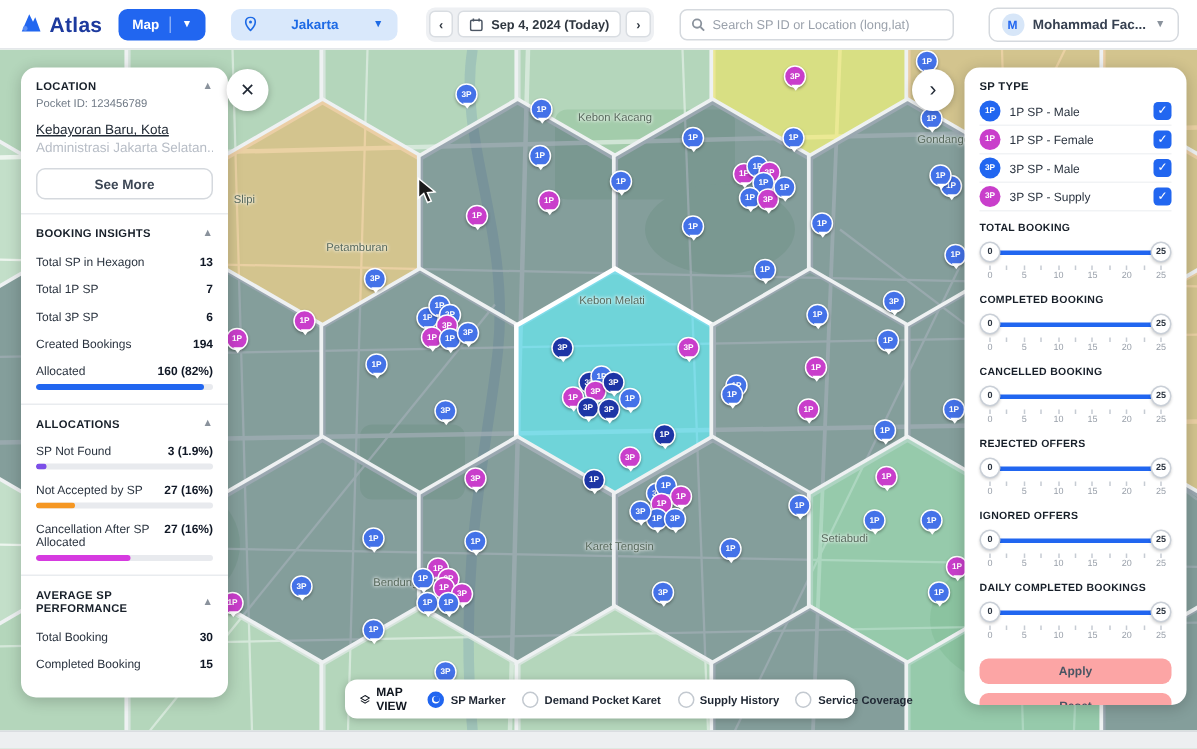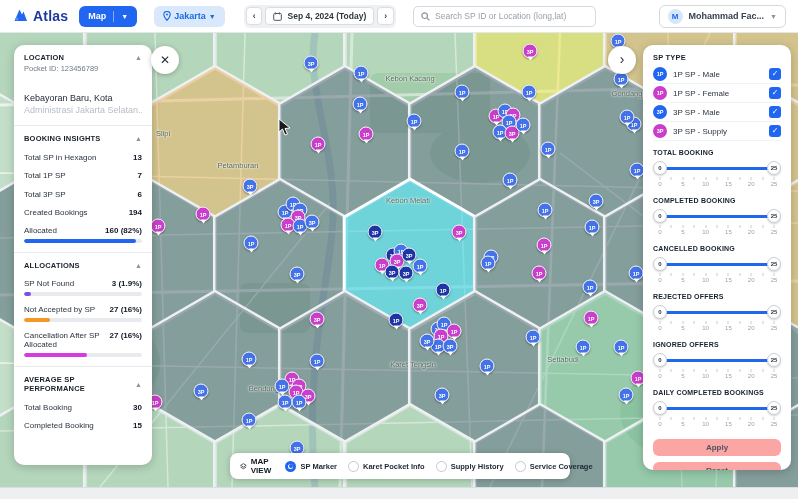--- a/index.html
+++ b/index.html
@@ -10,21 +10,21 @@
   .header { position: absolute; top: 0; left: 0; width: 798px; height: 33px; background: #fff;
             border-bottom: 1px solid #e4e7ea; display: flex; align-items: center; padding: 0 12px;
             gap: 9px; z-index: 40; }
   .brand { display: flex; align-items: flex-start; gap: 5px; margin-right: 2px; }
   .brand-name { font-size: 14px; font-weight: bold; color: #1d3a9e; letter-spacing: .2px; }
   .btn-map { background: #2166f0; color: #fff; font-size: 9px; font-weight: bold; border: none;
              border-radius: 6px; height: 21px; padding: 0 9px; display: flex; align-items: center;
              gap: 7px; cursor: pointer; }
   .btn-map .sep { width: 1px; height: 11px; background: rgba(255,255,255,.45); }
   .chip { background: #d9e8fb; color: #1d6ae5; font-weight: bold; font-size: 9px; height: 21px;
-          border: none; border-radius: 6px; padding: 0 9px; display: flex; align-items: center; gap: 3px; }
+          border: none; border-radius: 6px; padding: 0 9px; display: flex; align-items: center; gap: 23px; }
   .chev { font-size: 7px; line-height: 1; }
   .date-group { display: flex; align-items: center; background: #eef0f3; border-radius: 6px;
                 padding: 2px; gap: 3px; height: 23px; margin-left: 10px; }
   .date-seg { background: #fff; border: 1px solid #d9dde2; border-radius: 4px; height: 18px;
               display: flex; align-items: center; padding: 0 7px; font-size: 8.5px; color: #2f3740;
               gap: 5px; font-weight: 600; }
   .search-box { width: 183px; height: 21px; border: 1px solid #d5d9de; border-radius: 5px;
                 display: flex; align-items: center; padding: 0 7px; gap: 5px; margin-left: 8px; background:#fff; }
   .search-box input { border: none; outline: none; flex: 1; font-size: 8.5px; color: #333;
                       font-family: "Liberation Sans", sans-serif; min-width: 0; }
@@ -59,21 +59,21 @@
 
   
   .panel { position: absolute; background: #fff; border-radius: 10px; box-shadow: 0 2px 10px rgba(0,0,0,.20); z-index: 30; }
   .left-panel { left: 14px; top: 45px; width: 138px; height: 420px; overflow: hidden; }
   .section { padding: 8px 10px 9px; border-bottom: 1px solid #e9ecef; }
   .section:last-child { border-bottom: none; }
   .sec-head { display: flex; justify-content: space-between; align-items: center; }
   .sec-title { font-size: 7.5px; font-weight: bold; color: #18202a; letter-spacing: .2px; }
   .sec-chev { color: #8a929c; font-size: 7px; cursor: pointer; }
   .pocket-id { font-size: 7.5px; color: #707a86; margin-top: 2px; }
-  .addr1 { font-size: 9px; color: #222b36; margin-top: 20px; line-height: 1.3; }
+  .addr1 { font-size: 9px; color: #222b36; margin-top: 8px; line-height: 1.3; text-decoration: underline; }
   .addr2 { font-size: 9px; color: #b7bdc6; line-height: 1.3; white-space: nowrap; overflow: hidden; }
   .see-more { margin-top: 8px; width: 100%; height: 21px; border: 1px solid #d5d9de; border-radius: 6px;
               background: #fff; font-size: 9px; font-weight: 600; color: #3c4654; cursor: pointer;
               font-family: "Liberation Sans", sans-serif; }
   .kv { display: flex; justify-content: space-between; align-items: baseline; font-size: 8px;
         color: #2b3440; margin-top: 9.5px; gap: 4px; }
   .kv .v { font-weight: bold; color: #101826; white-space: nowrap; }
   .bar-block { margin-top: 9px; }
   .bar-track { height: 4px; background: #e8eaee; border-radius: 2px; margin-top: 4px; overflow: hidden; }
   .bar-fill { height: 100%; border-radius: 2px; }
@@ -344,20 +344,21 @@
 
 <div class="panel left-panel">
   <div class="section">
     <div class="sec-head">
       <span class="sec-title">LOCATION</span>
       <span class="sec-chev">▲</span>
     </div>
     <div class="pocket-id">Pocket ID: 123456789</div>
     <div class="addr1">Kebayoran Baru, Kota</div>
     <div class="addr2">Administrasi Jakarta Selatan...</div>
+    <button class="see-more">See More</button>
   </div>
   <div class="section">
     <div class="sec-head">
       <span class="sec-title">BOOKING INSIGHTS</span>
       <span class="sec-chev">▲</span>
     </div>
     <div id="bi-rows">
         <div class="kv">
           <span class="k">Total SP in Hexagon</span>
           <span class="v">13</span>
@@ -640,21 +641,21 @@
     </svg>
     <span>MAP VIEW</span>
   </span>
   <div id="view-options" style="display:flex;align-items:center;gap:11px;">
       <span class="radio-item">
         <span class="radio on"></span>
         <span>SP Marker</span>
       </span>
       <span class="radio-item">
         <span class="radio"></span>
-        <span>Karet Pocket Info</span>
+        <span>Demand Pocket Karet</span>
       </span>
       <span class="radio-item">
         <span class="radio"></span>
         <span>Supply History</span>
       </span>
       <span class="radio-item">
         <span class="radio"></span>
         <span>Service Coverage</span>
       </span>
     </div>

